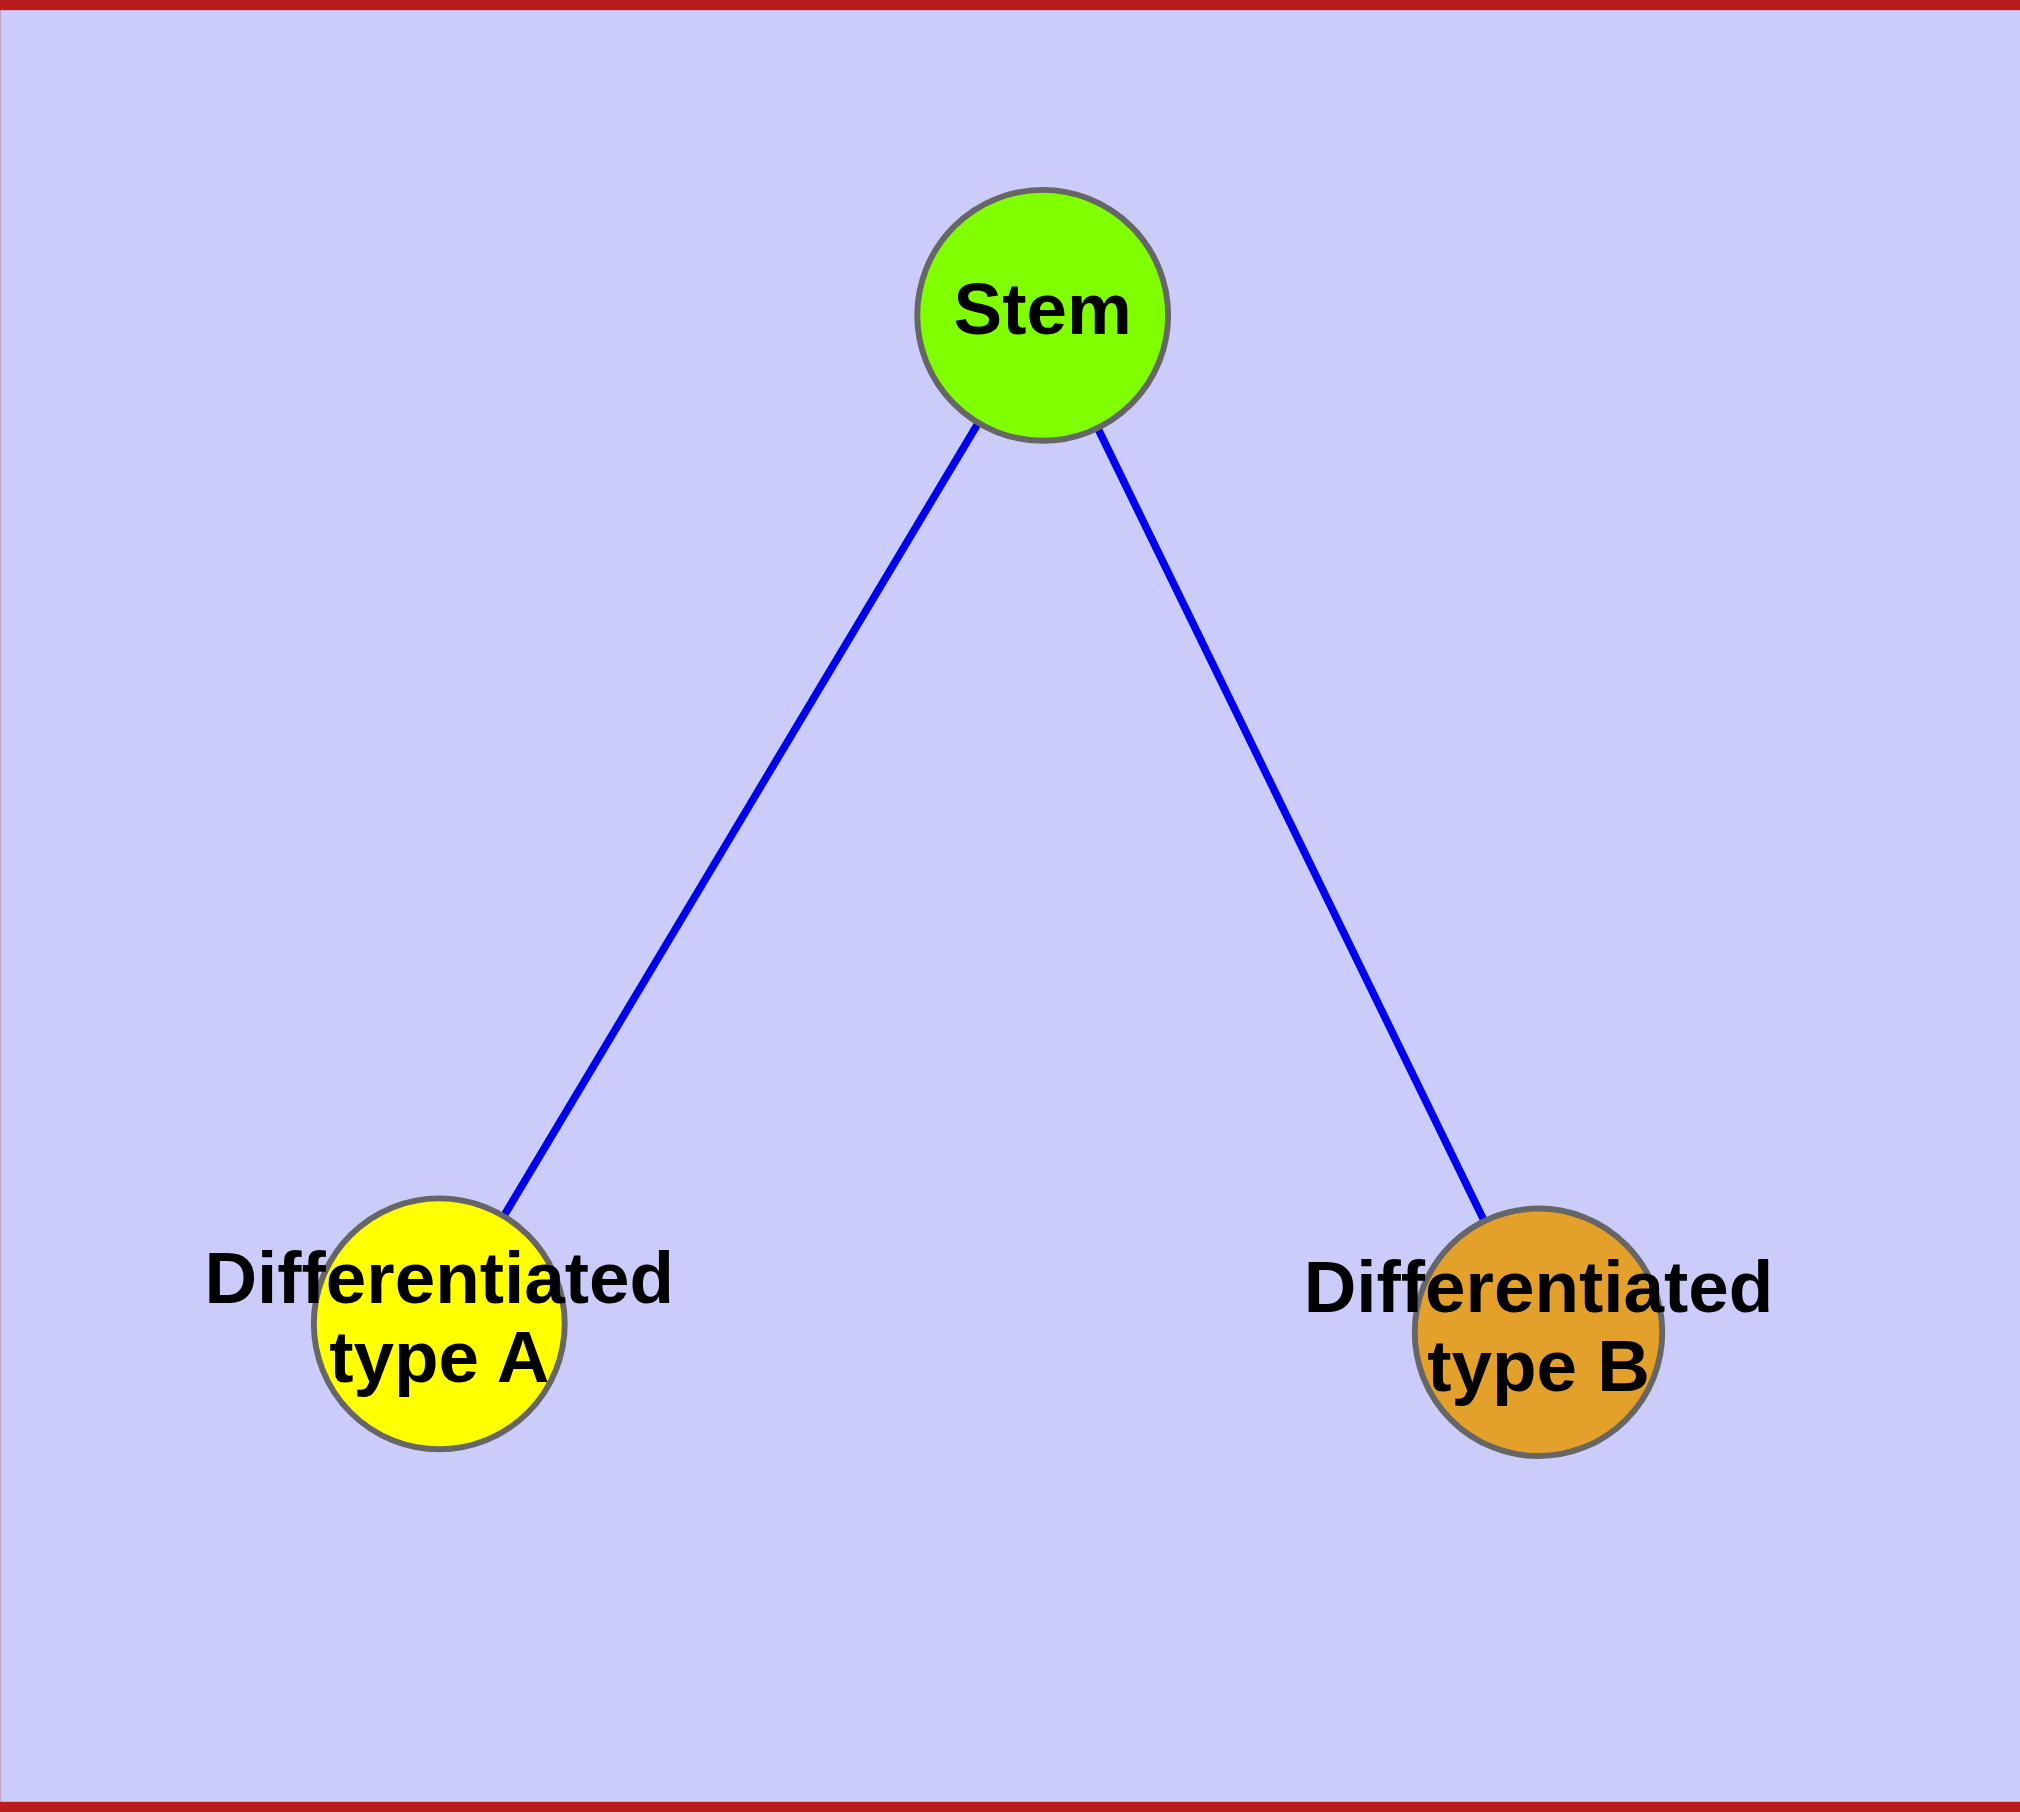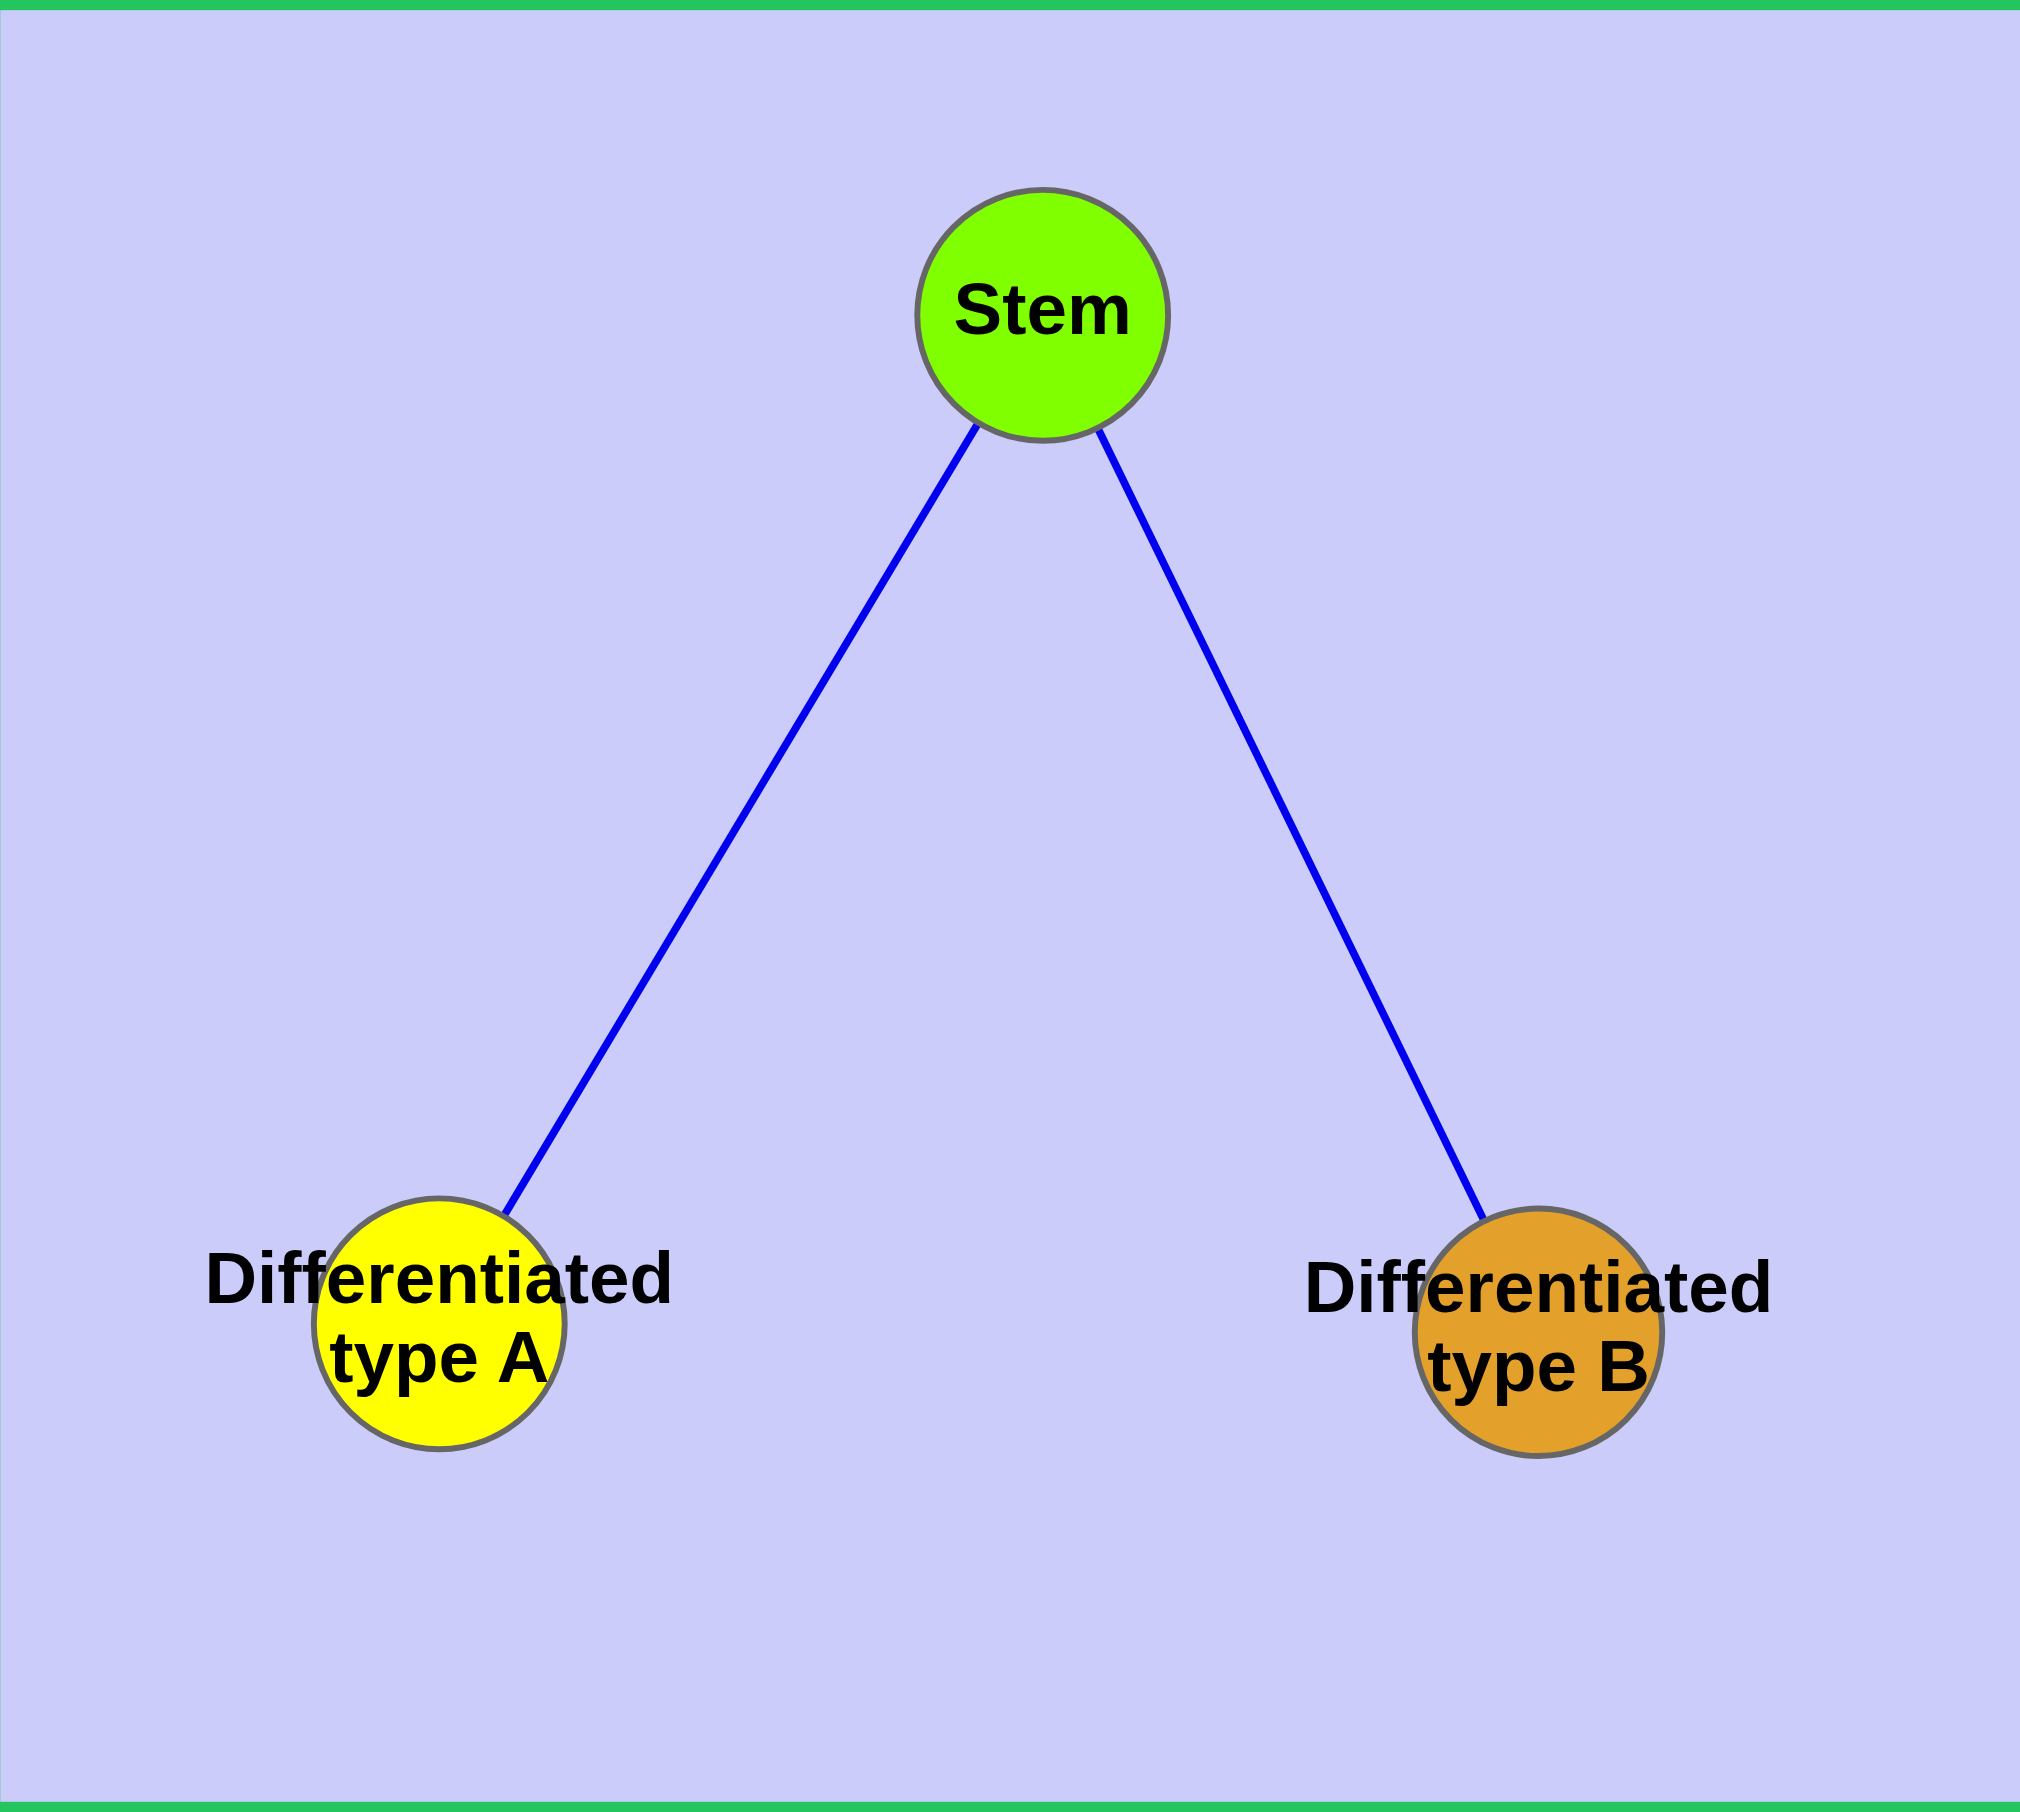--- a/index.html
+++ b/index.html
@@ -32,21 +32,21 @@
     fill: #000000;
     text-anchor: middle;
     dominant-baseline: middle;
     paint-order: normal;
     white-space: pre;
   }
 </style>
 </head>
 <body>
 
-<div id="canvas" style="width: 2021px; height: 1812px; background: #22c55e;">
+<div id="canvas" style="width: 2021px; height: 1812px; background: #b91c1c;">
   <svg id="graph-svg" viewBox="0 0 2384 2138" xmlns="http://www.w3.org/2000/svg" style="width: 2021px; height: 1812px;">
 
     <rect id="bg-rect" x="0" y="12" width="2384" height="2114" fill="#ccccfa"></rect>
 
     <g id="edges-layer">
         <line x1="1155.0385050894506" y1="497.28676817914845" x2="592.9614949105493" y2="1436.7132318208514" stroke="#0000ee" stroke-width="9" stroke-linecap="butt"></line>
         <line x1="1293.9775280898875" y1="503.23595505617976" x2="1751.8988764044943" y2="1442.561797752809" stroke="#0000ee" stroke-width="9" stroke-linecap="butt"></line>
       </g>
     <g id="nodes-layer">
         <circle cx="1230" cy="372" r="148" fill="#7fff00" stroke="#666666" stroke-width="7"></circle>

